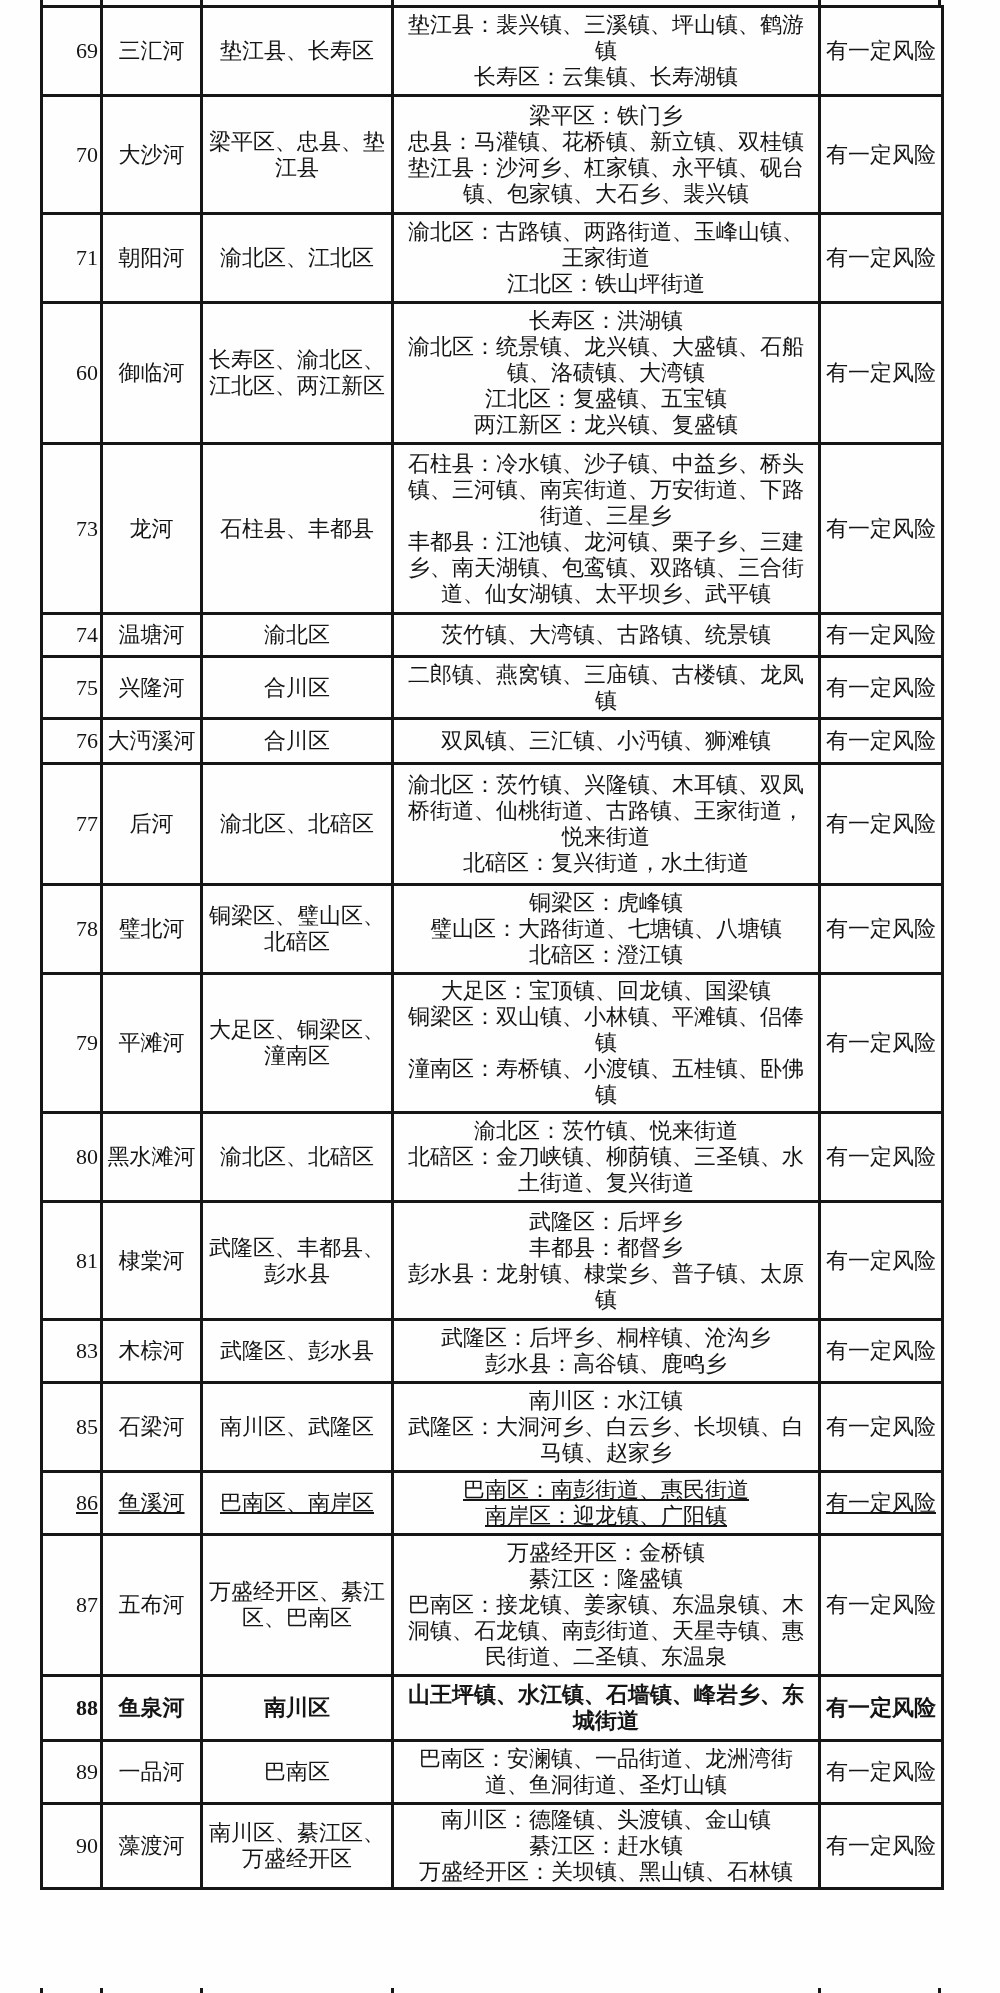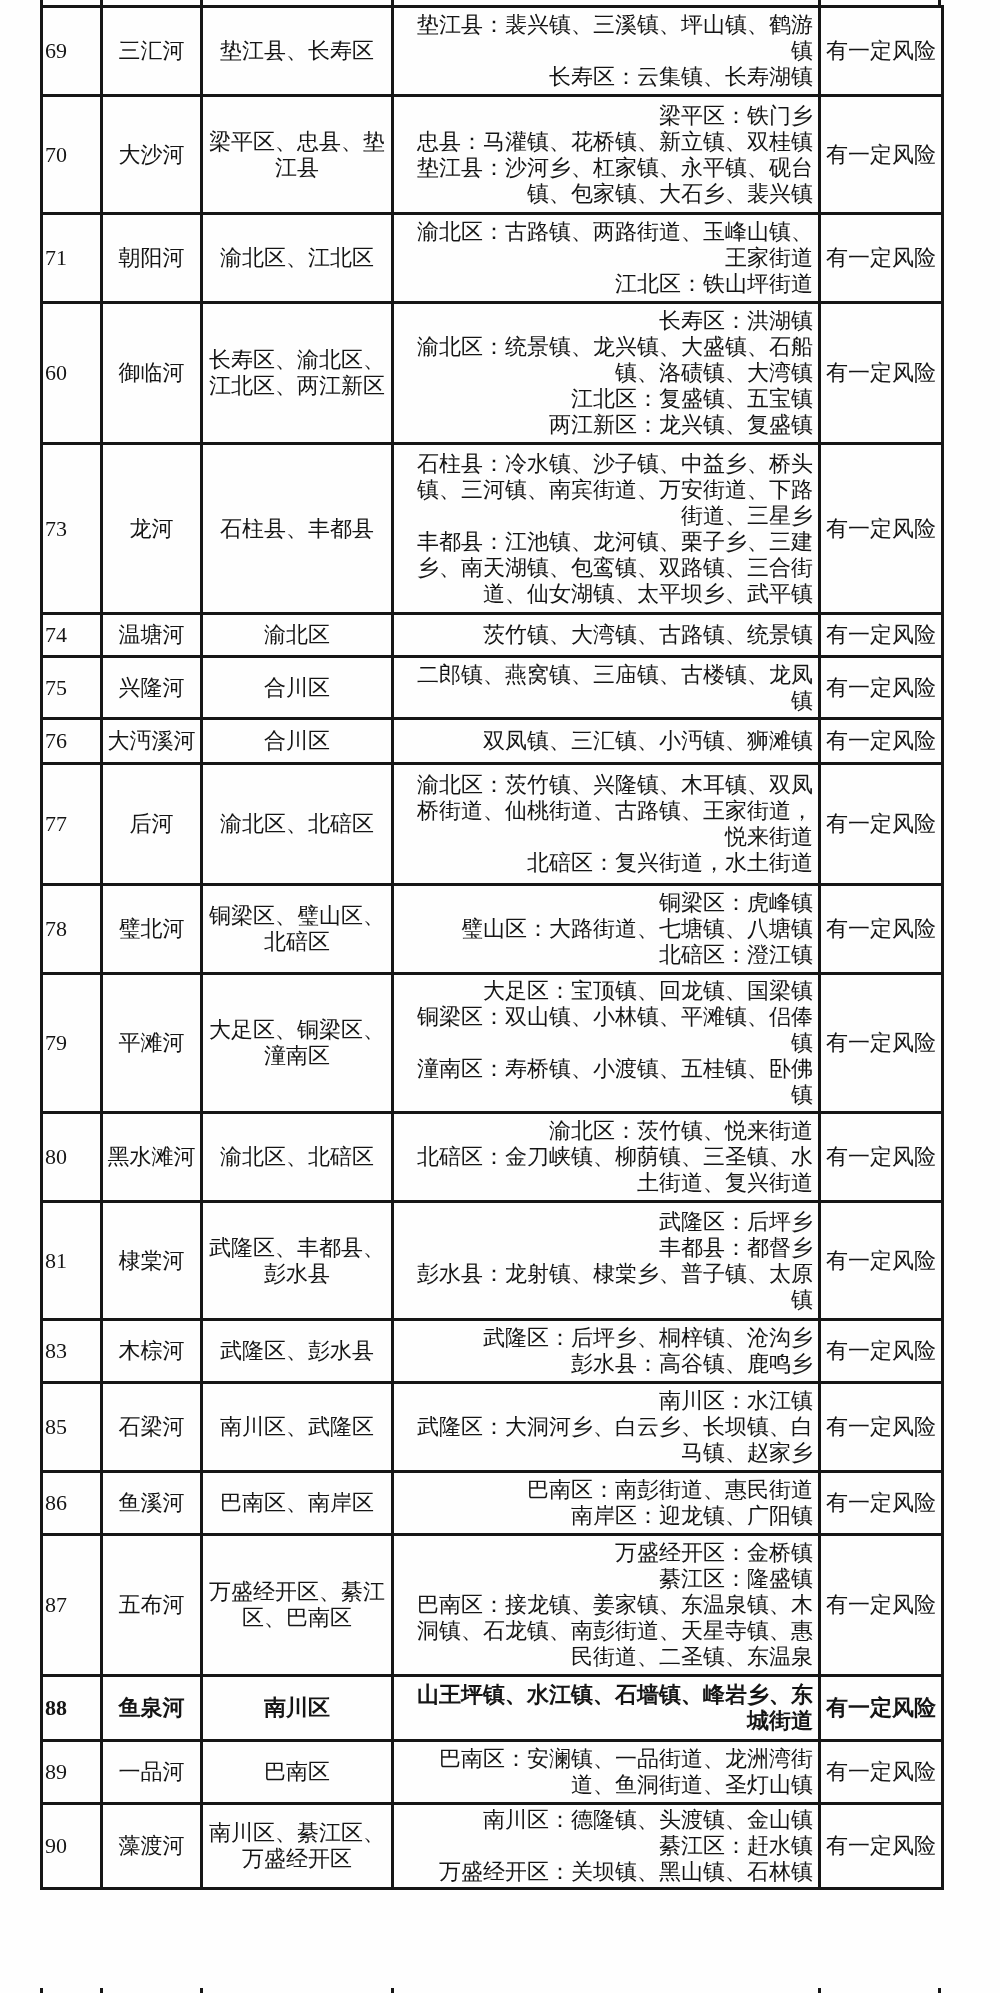--- a/index.html
+++ b/index.html
@@ -2,25 +2,25 @@
 <html><head>
 <meta charset="utf-8">
 <style>
   html,body{margin:0;padding:0;background:#ffffff;}
   #page{position:relative;width:1000px;height:1993px;background:#fefefe;overflow:hidden;
         font-family:"Liberation Serif","DejaVu Serif",serif;color:#151515;}
   table.risk{position:absolute;left:40px;top:5px;width:901px;
              border-collapse:collapse;table-layout:fixed;}
   table.risk td{border:3px solid #161616;vertical-align:middle;
                 font-size:22px;line-height:26px;overflow:hidden;}
-  td.c-num{text-align:left;font-family:"Liberation Serif","DejaVu Serif",serif;
+  td.c-num{text-align:right;font-family:"Liberation Serif","DejaVu Serif",serif;
            font-size:21px;padding:0 2px;}
   td.c-river{text-align:center;padding:0 4px;}
   td.c-district{text-align:center;padding:4px 5px;}
-  td.c-towns{text-align:right;padding:2px 5px;white-space:pre-line;}
+  td.c-towns{text-align:center;padding:2px 5px;white-space:pre-line;}
   td.c-risk{text-align:center;padding:4px 3px;}
   .stub{position:absolute;width:3px;background:#161616;}
 </style>
 </head>
 <body>
 
 <div id="page">
 
   <div class="stub" style="left:40px;top:0;height:6px;"></div>
   <div class="stub" style="left:100px;top:0;height:6px;"></div>
@@ -160,21 +160,21 @@
       <td class="c-risk">有一定风险</td>
     </tr>
         <tr style="height: 89px;">
       <td class="c-num">85</td>
       <td class="c-river">石梁河</td>
       <td class="c-district">南川区、武隆区</td>
       <td class="c-towns">南川区：水江镇
 武隆区：大洞河乡、白云乡、长坝镇、白马镇、赵家乡</td>
       <td class="c-risk">有一定风险</td>
     </tr>
-        <tr style="height: 63px;">
+        <tr style="height: 63px; text-decoration: underline;">
       <td class="c-num">86</td>
       <td class="c-river">鱼溪河</td>
       <td class="c-district">巴南区、南岸区</td>
       <td class="c-towns">巴南区：南彭街道、惠民街道
 南岸区：迎龙镇、广阳镇</td>
       <td class="c-risk">有一定风险</td>
     </tr>
         <tr style="height: 141px;">
       <td class="c-num">87</td>
       <td class="c-river">五布河</td>

